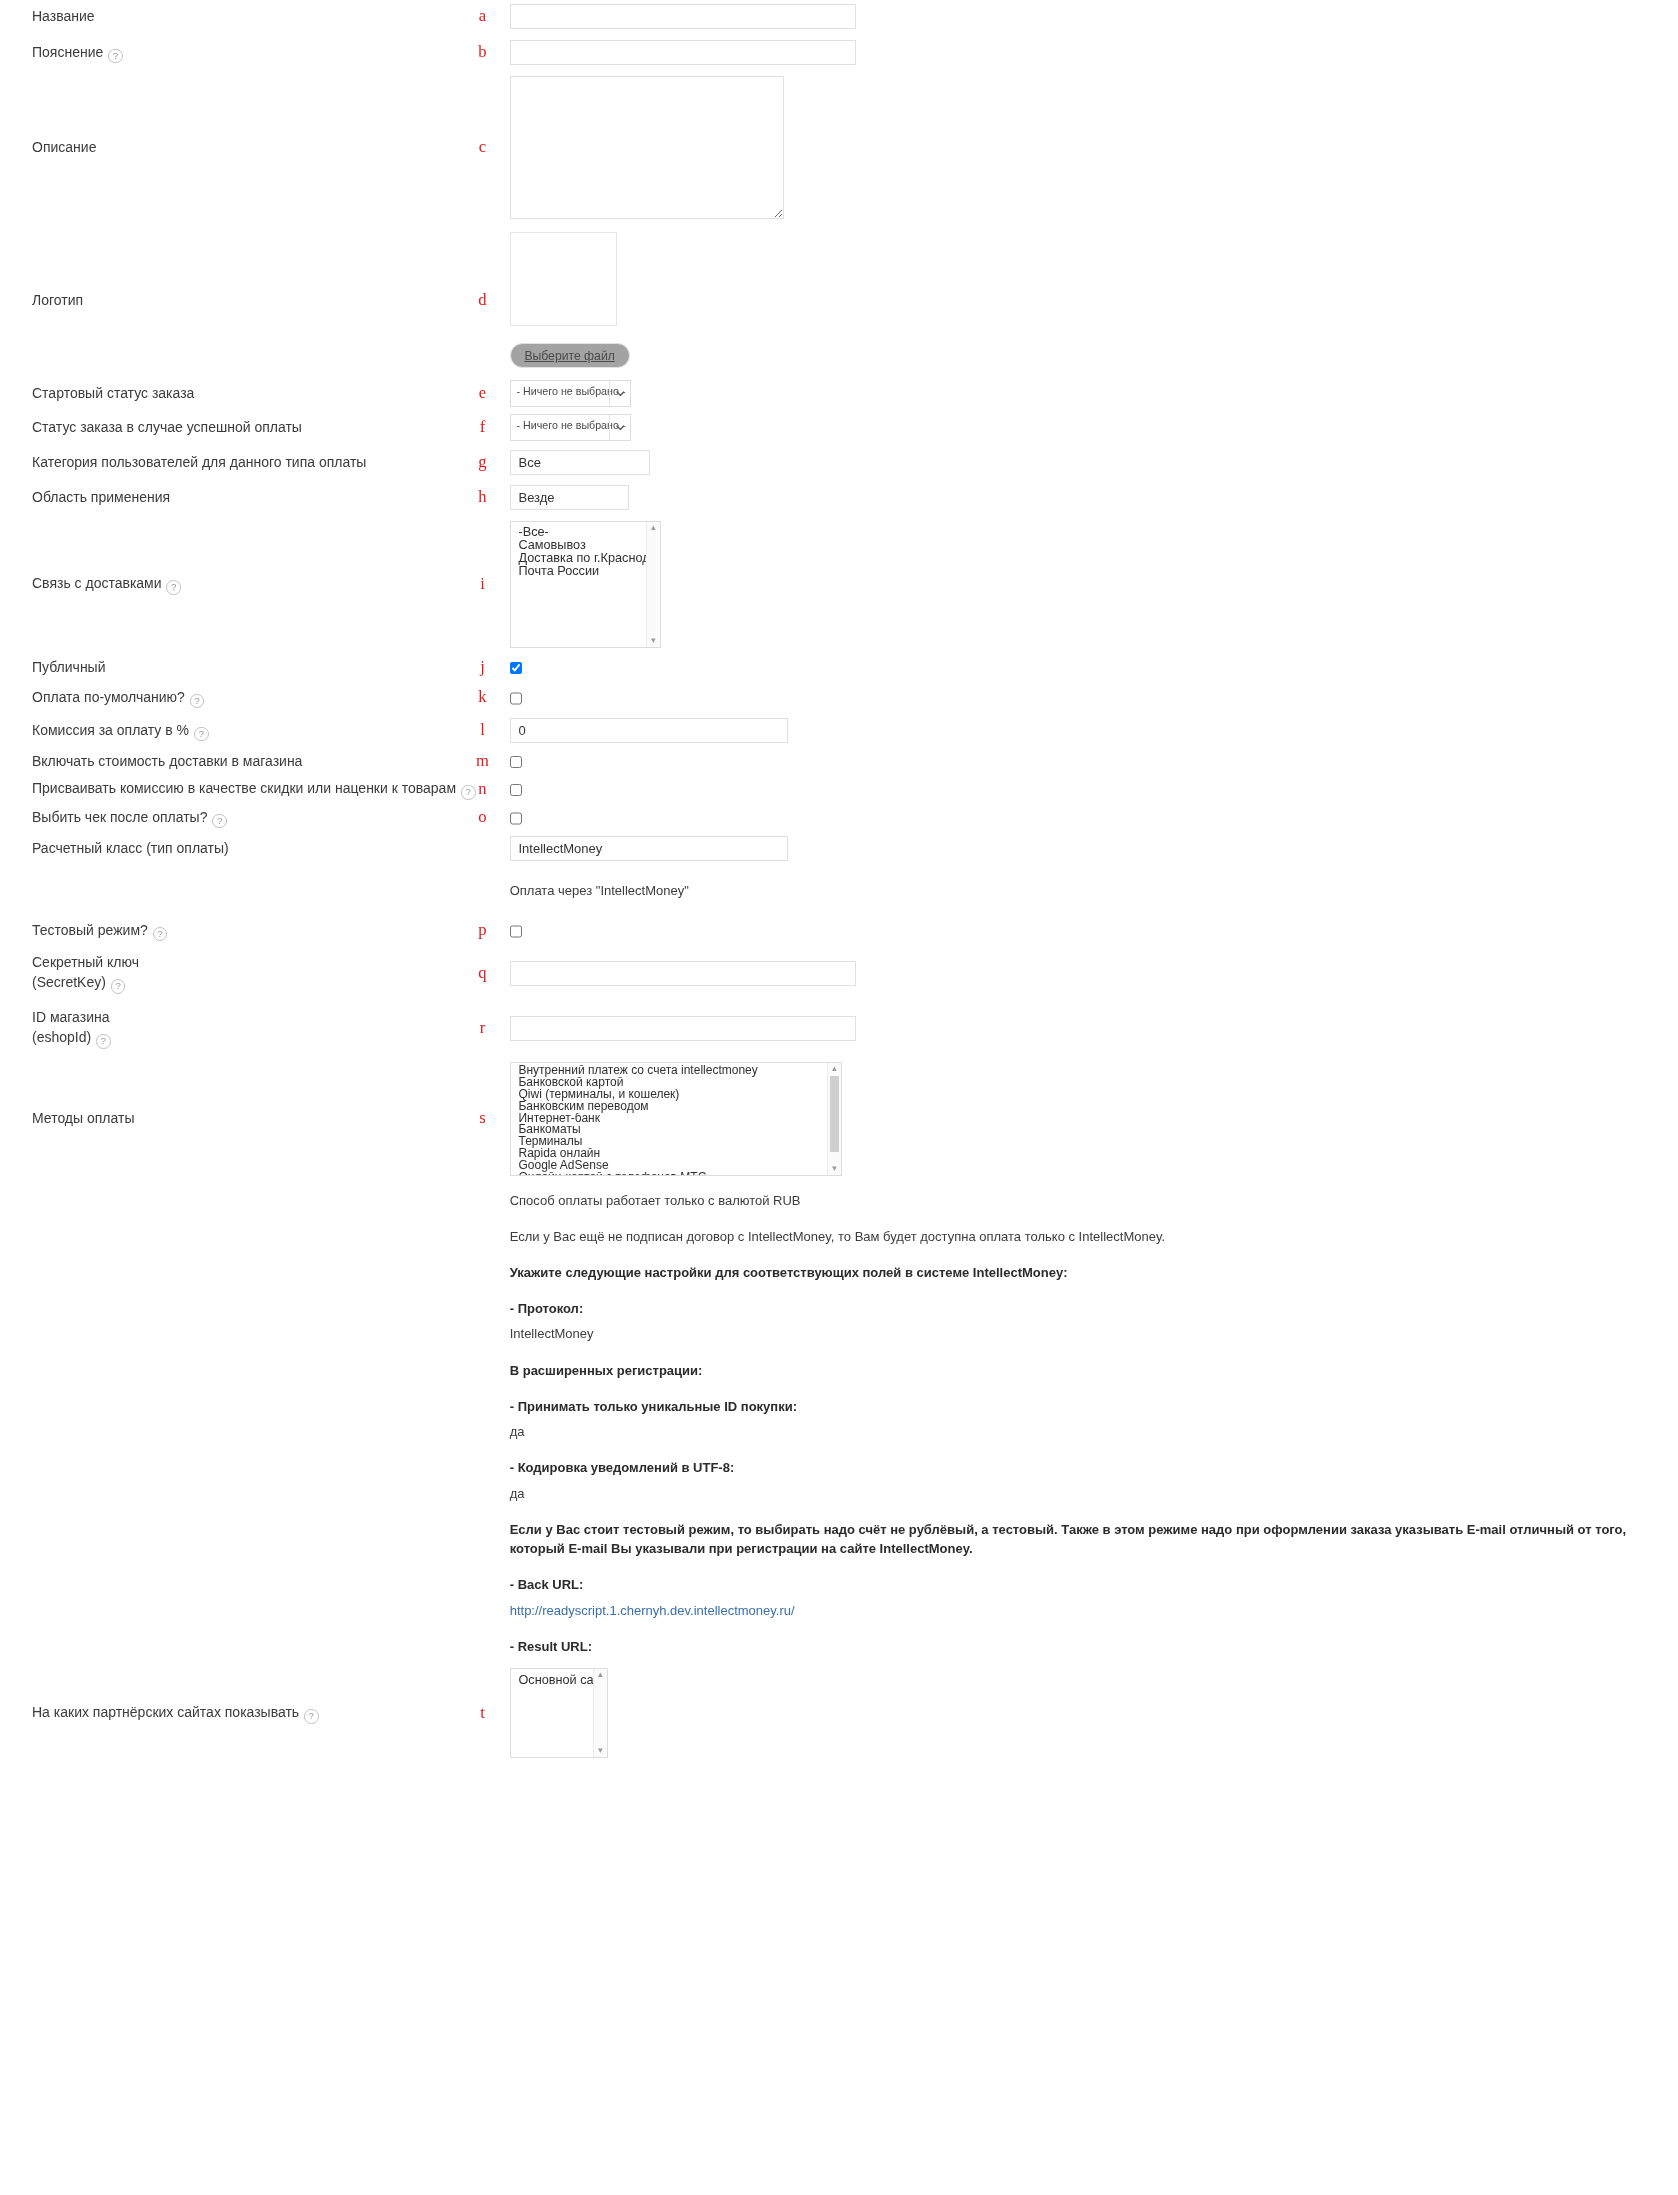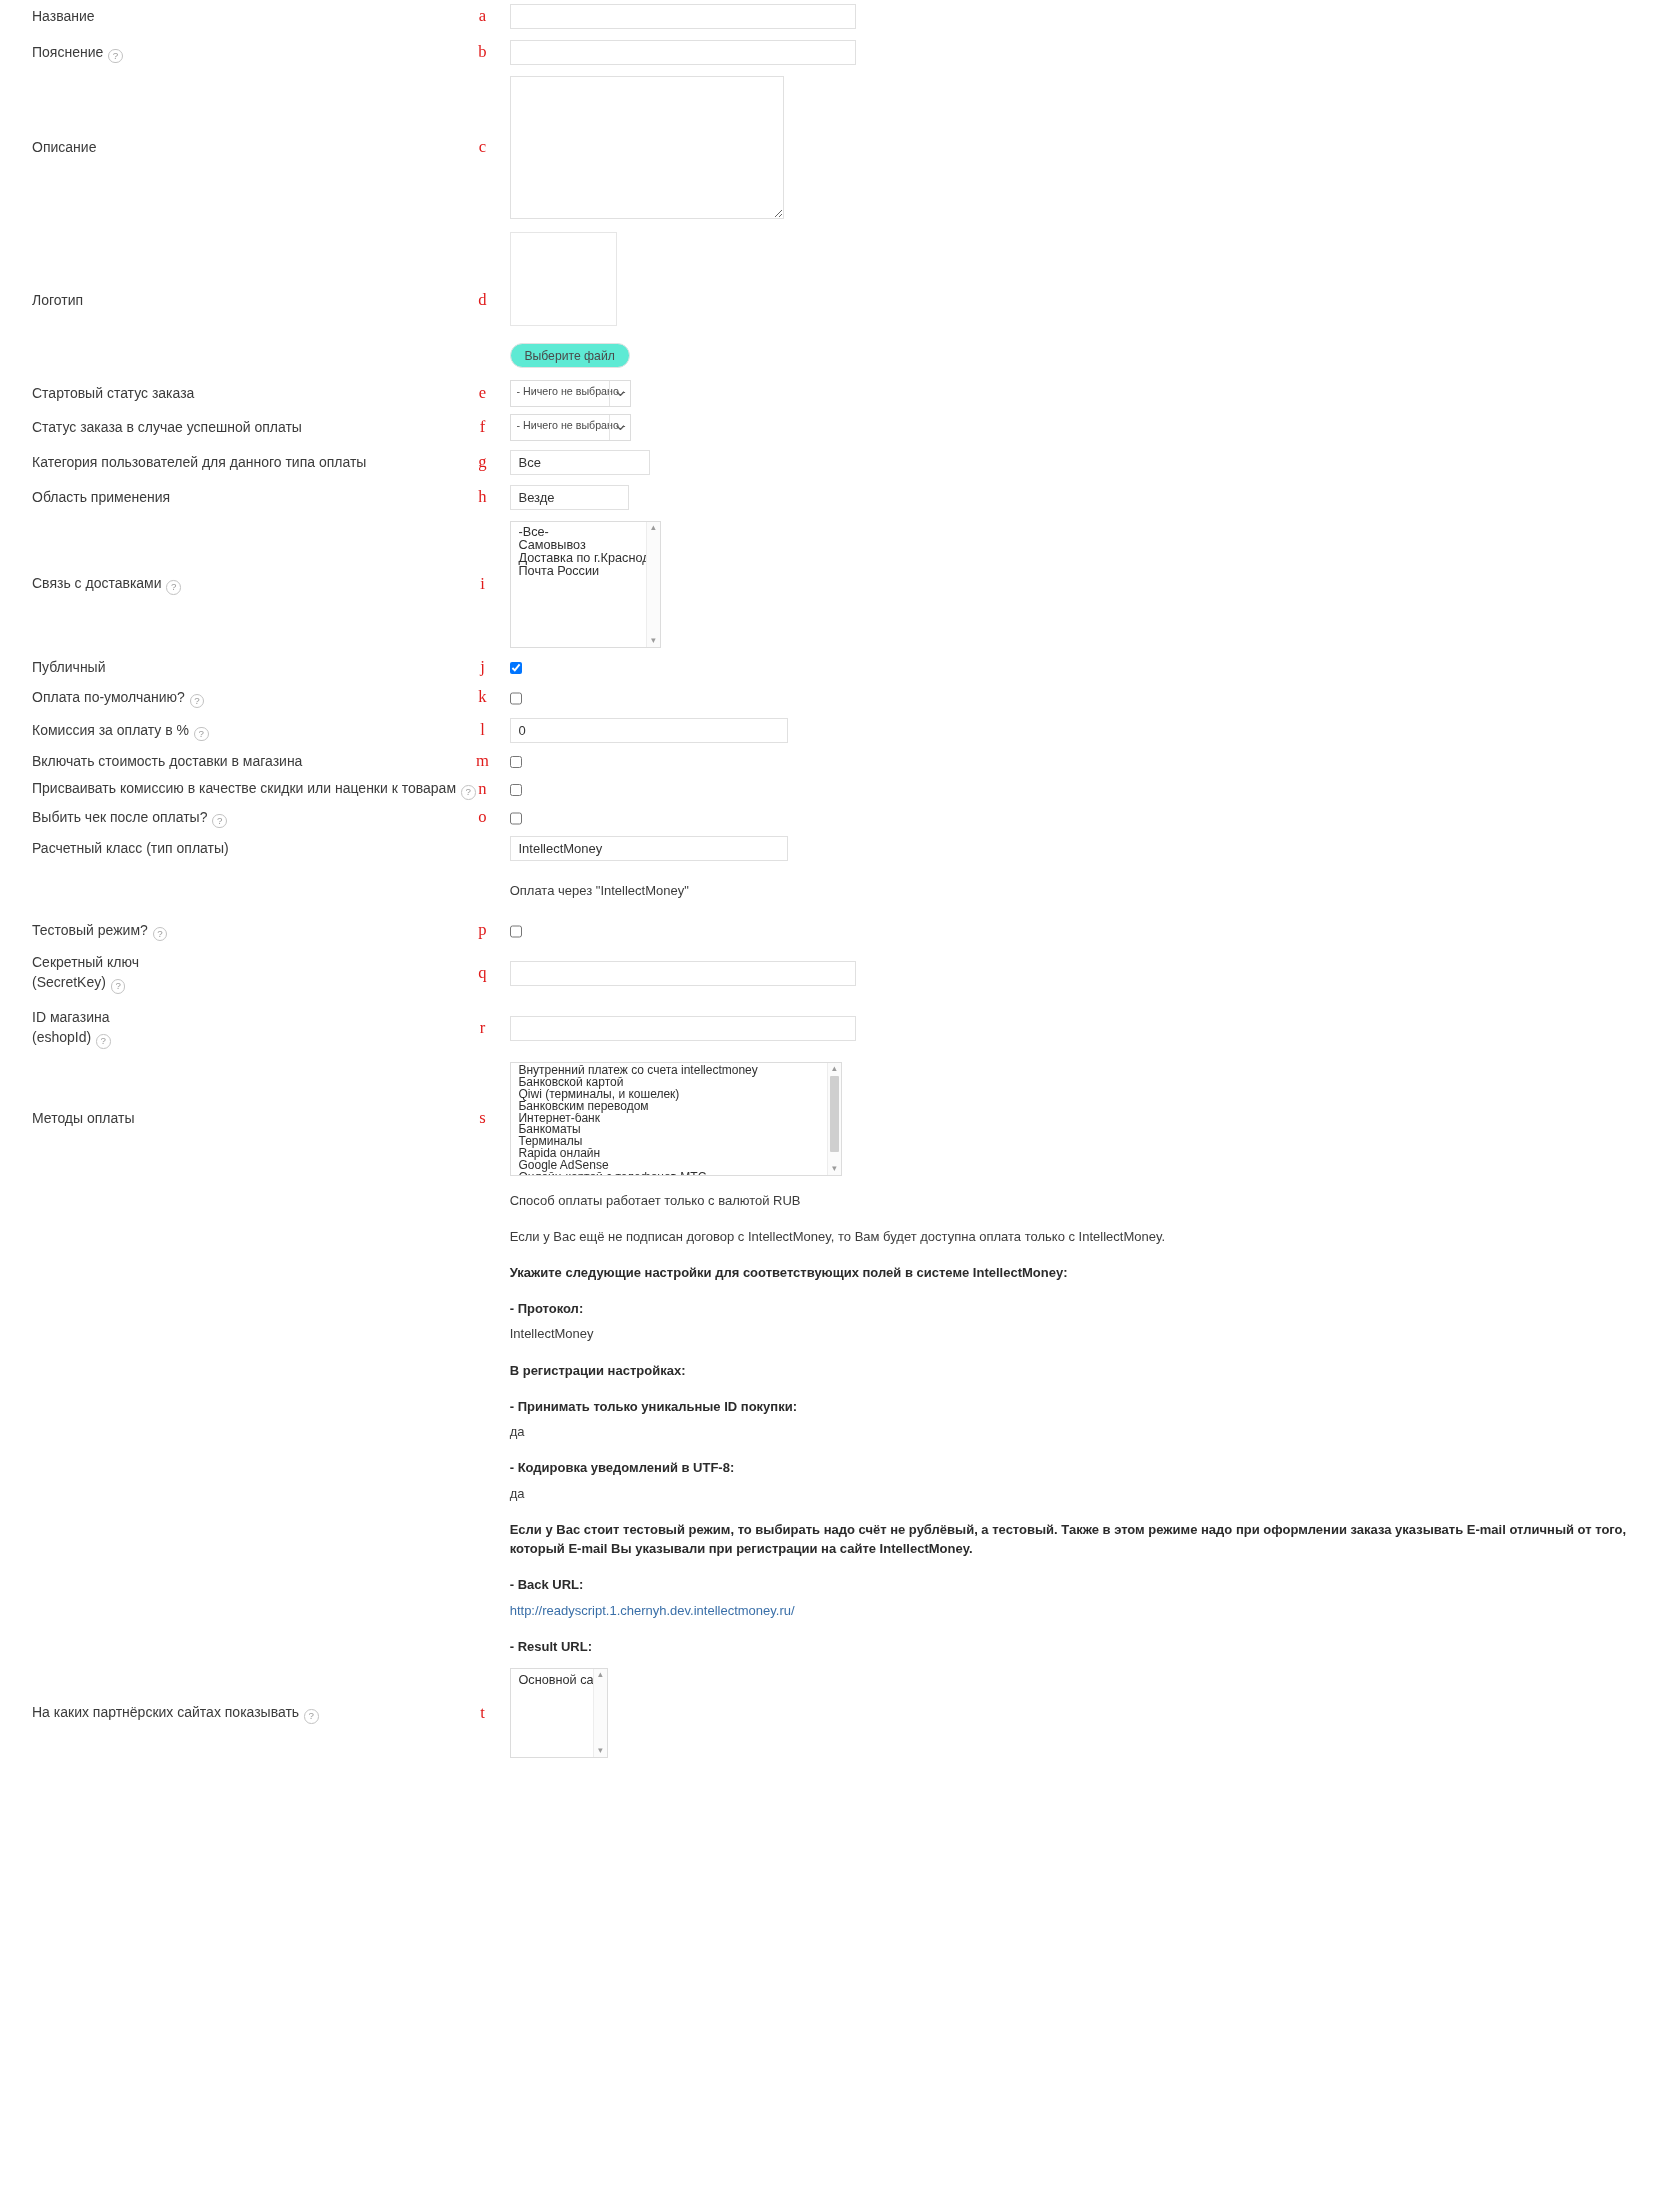--- a/index.html
+++ b/index.html
@@ -98,27 +98,28 @@
 
   .logo-box {
     width: 107px; height: 94px;
     border: 1px solid #e6e6e6;
     background: #fff;
   }
   .file-btn {
     margin-top: 17px;
     display: inline-block;
     border: 1px solid #e2e2e2;
-    background: #5eead4;
+    background: #a3a3a3;
     border-radius: 12.7px;
     padding: 4.9px 13.7px;
     font-size: 12.2px;
     color: #4a4a4a;
     cursor: pointer;
     font-family: "Liberation Sans", sans-serif;
+    text-decoration: underline;
   }
 
   .sel {
     position: relative;
     display: inline-block;
     width: 121px;
     height: 27px;
     border: 1px solid #dcdcdc;
     background: #fff;
     font-size: 10.7px;
@@ -453,21 +454,21 @@
   <div class="row top" style="padding-top:9.8px;">
     <div class="label-col"></div>
     <div class="marker-col"></div>
     <div class="field-col">
       <div class="helpblock" style="padding-left:0;">
         <p>Способ оплаты работает только с валютой RUB</p>
         <p>Если у Вас ещё не подписан договор с IntellectMoney, то Вам будет доступна оплата только с IntellectMoney.</p>
         <p><b>Укажите следующие настройки для соответствующих полей в системе IntellectMoney:</b></p>
         <p style="margin-bottom:5.9px;"><b>- Протокол:</b></p>
         <p>IntellectMoney</p>
-        <p><b>В регистрации настройках:</b></p>
+        <p><b>В расширенных регистрации:</b></p>
         <p style="margin-bottom:5.9px;"><b>- Принимать только уникальные ID покупки:</b></p>
         <p>да</p>
         <p style="margin-bottom:5.9px;"><b>- Кодировка уведомлений в UTF-8:</b></p>
         <p>да</p>
         <p><b>Если у Вас стоит тестовый режим, то выбирать надо счёт не рублёвый, а тестовый. Также в этом режиме надо при оформлении заказа указывать E-mail отличный от того, который E-mail Вы указывали при регистрации на сайте IntellectMoney.</b></p>
         <p style="margin-bottom:5.9px;"><b>- Back URL:</b></p>
         <p><a href="#">http://readyscript.1.chernyh.dev.intellectmoney.ru/</a></p>
         <p style="margin-bottom:5.9px;"><b>- Result URL:</b></p>
       </div>
     </div>

